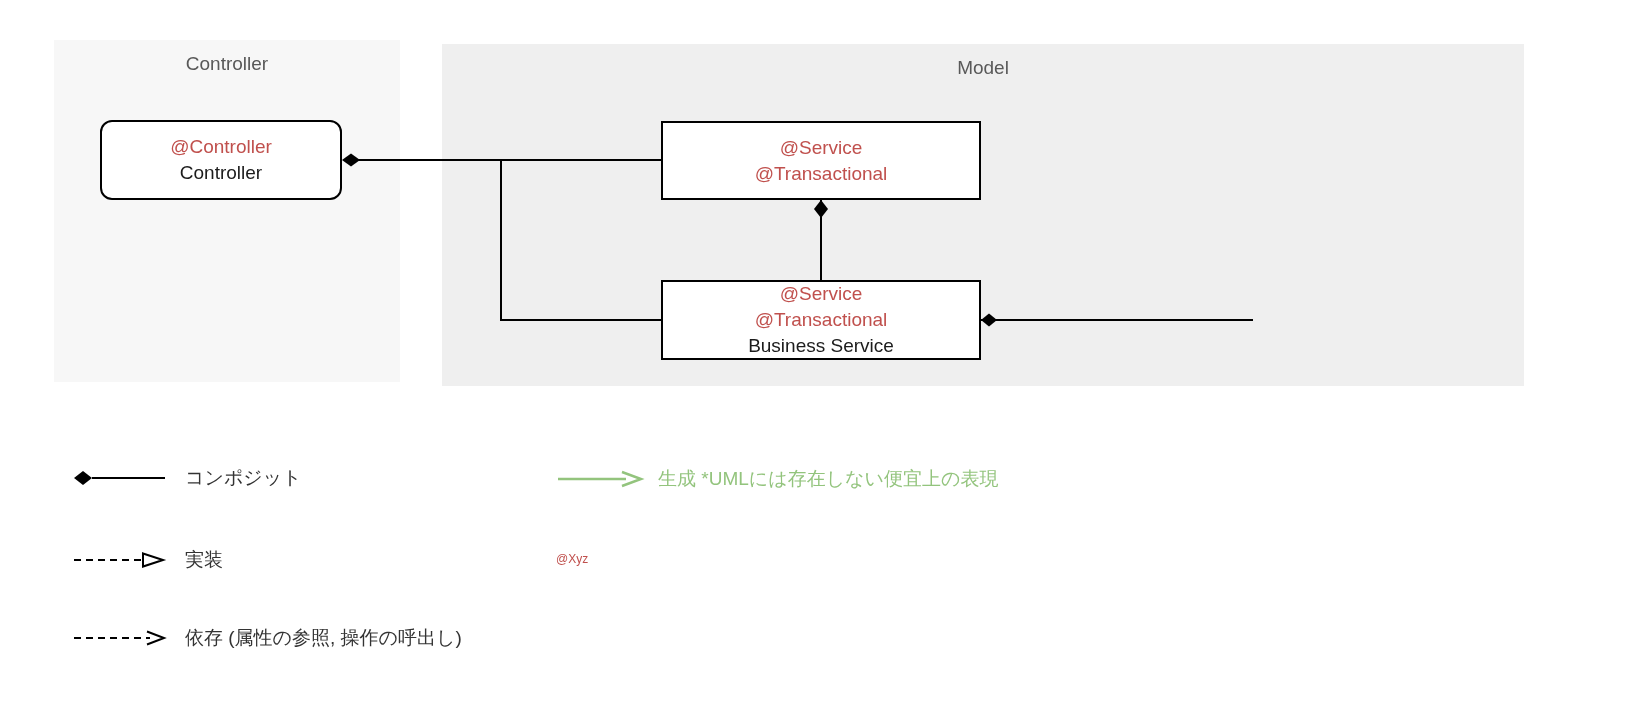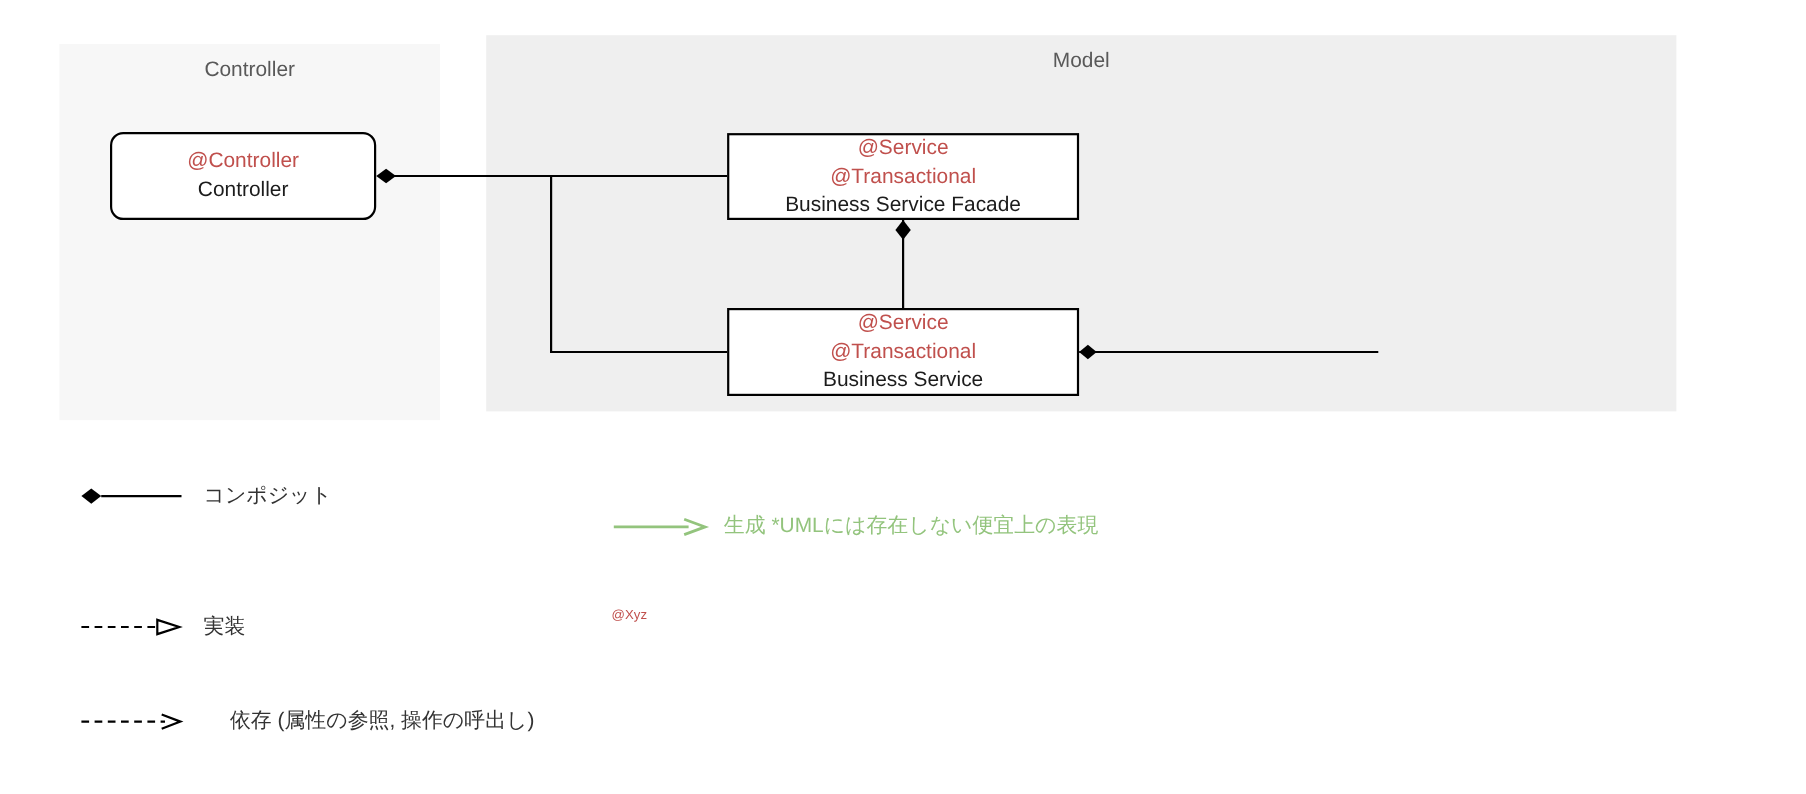--- a/index.html
+++ b/index.html
@@ -17,21 +17,21 @@
   }
   *{margin:0;padding:0;box-sizing:border-box;}
   html,body{background:#ffffff;}
   body{font-family:"Liberation Sans","DejaVu Sans",sans-serif;}
   .canvas{
     position:relative;width:1642px;height:722px;background:var(--canvas-bg);overflow:hidden;
   }
   
   .section{position:absolute;}
   .sec-controller{left:54px;top:40px;width:346px;height:342px;background:var(--ctrl-bg);}
-  .sec-model{left:442px;top:32px;width:1082px;height:342px;background:var(--model-bg);}
+  .sec-model{left:442px;top:44px;width:1082px;height:342px;background:var(--model-bg);}
   .sec-title{
     position:absolute;top:12px;left:0;right:0;text-align:center;
     color:var(--title);font-size:19px;line-height:24px;
   }
   
   .overlay{position:absolute;left:0;top:0;pointer-events:none;}
   .overlay path{stroke:var(--line);stroke-width:2;fill:none;}
   .overlay polygon{fill:var(--line);stroke:none;}
   
   .node{
@@ -45,23 +45,23 @@
   .node-dao{left:1253px;top:281px;width:220px;height:80px;}
   .ann{color:var(--red);}
   .nm{color:var(--ink);}
   
   .lrow{
     position:absolute;display:flex;align-items:center;
     font-size:19px;line-height:24px;color:var(--legend-text);white-space:nowrap;
   }
   .lrow .sym{flex:0 0 auto;margin-right:17px;display:block;}
   .lrow .sym-right{flex:0 0 auto;margin-right:12px;display:block;}
-  #lg-composite{left:72px;top:439px;}
-  #lg-realization{left:72px;top:548px;margin-top:10px;}
-  #lg-dependency{left:72px;top:644px;gap:24px;}
+  #lg-composite{left:72px;top:466px;}
+  #lg-realization{left:72px;top:548px;}
+  #lg-dependency{left:72px;top:626px;}
   #lg-generation{left:556px;top:467px;color:var(--green);}
   #lg-annotation{left:556px;top:547px;color:var(--red);}
   .sym-at{width:90px;color:var(--red);font-size:12px;}
   .icon-line{stroke:var(--line);stroke-width:2;fill:none;}
   .icon-line-dash{stroke:var(--line);stroke-width:2;fill:none;stroke-dasharray:7 5;}
   .icon-diamond{fill:var(--line);}
   .icon-tri{fill:#ffffff;stroke:var(--line);stroke-width:2;}
   .icon-green{stroke:var(--green);stroke-width:2.5;fill:none;}
 </style>
 </head>
@@ -93,21 +93,20 @@
   </svg>
 
   <div class="node node-controller">
     <div class="ann">@Controller</div>
     <div class="nm">Controller</div>
   </div>
 
   <div class="node node-facade">
     <div class="ann">@Service</div>
     <div class="ann">@Transactional</div>
-    <div class="nm">Business Service Facade</div>
   </div>
 
   <div class="node node-service">
     <div class="ann">@Service</div>
     <div class="ann">@Transactional</div>
     <div class="nm">Business Service</div>
   </div>
 
 
   <div class="lrow" id="lg-composite">

